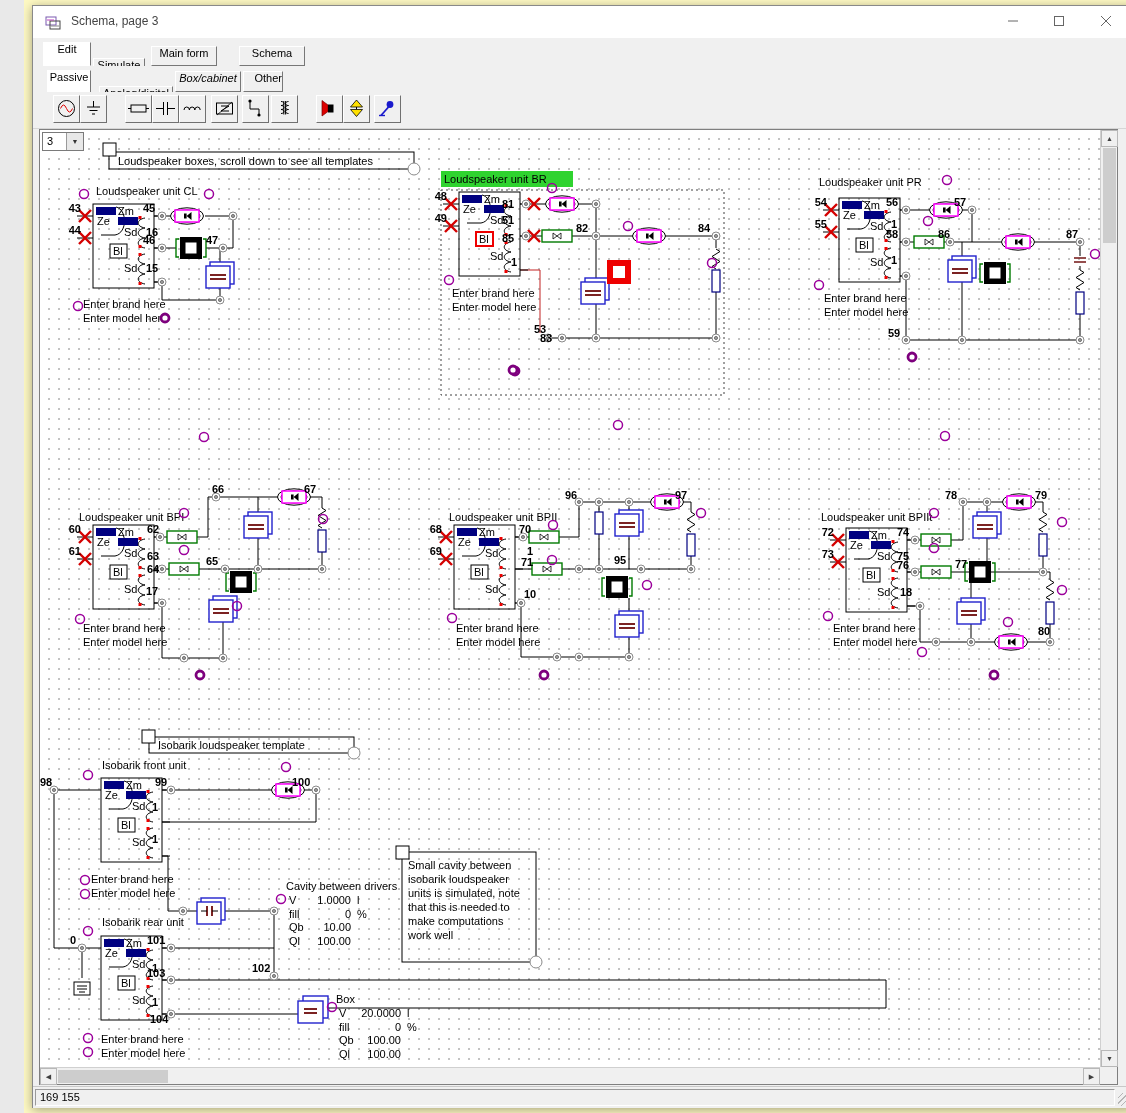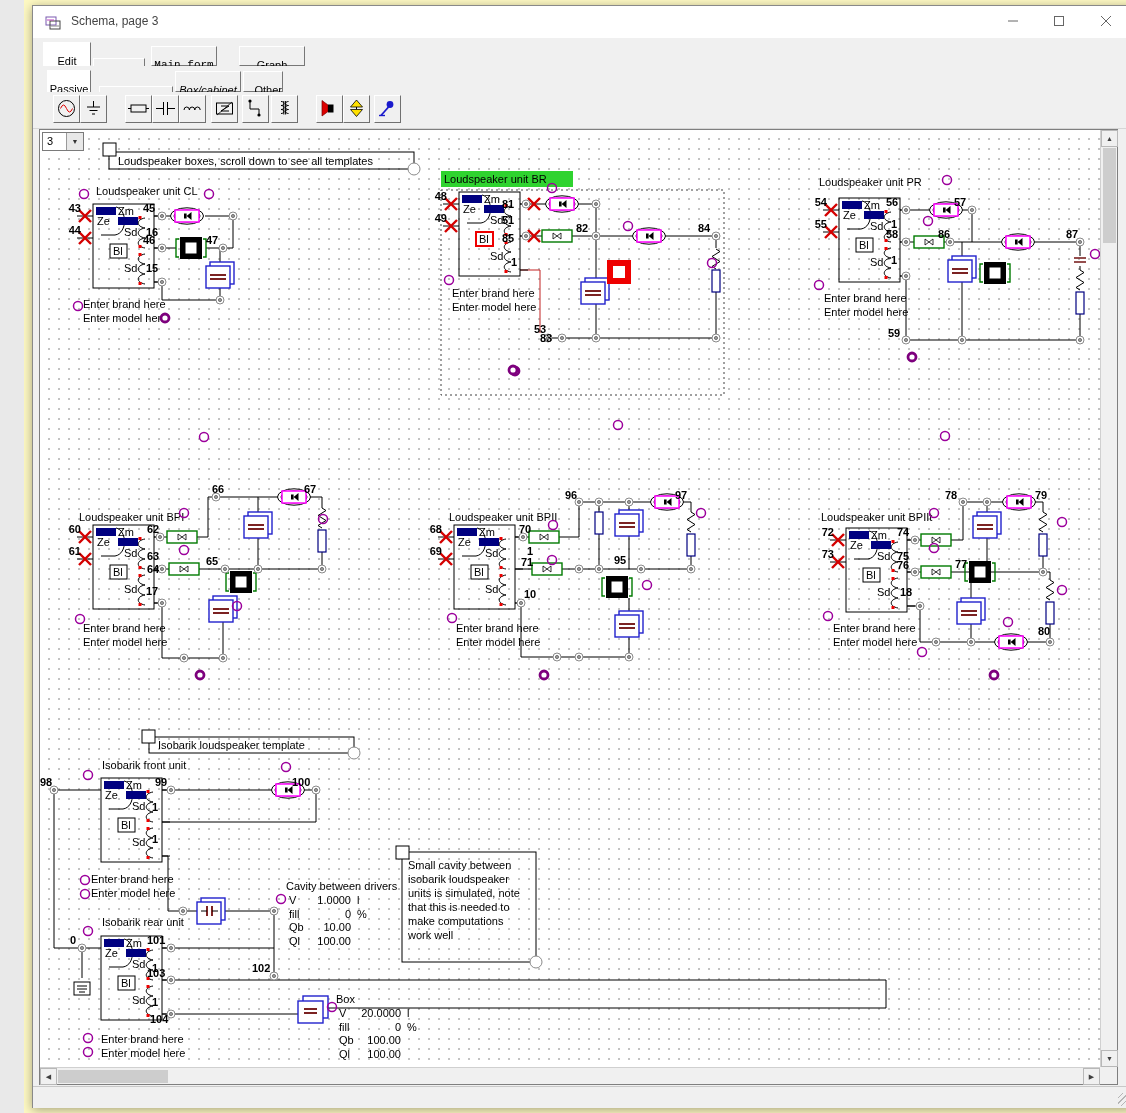--- a/index.html
+++ b/index.html
@@ -9,21 +9,21 @@
   
   .titlebar{position:absolute;left:0;top:0;width:100%;height:32px;background:#ffffff;}
   .app-icon{position:absolute;left:12px;top:8px;width:16px;height:16px;}
   .wtitle{position:absolute;left:38px;top:8px;font-size:12px;color:#444;}
   .winbtn{position:absolute;top:0;height:30px;width:44px;display:flex;align-items:center;justify-content:center;color:#666;}
   .winbtn.min{left:958px}.winbtn.max{left:1004px}.winbtn.close{left:1050px;width:46px}
   
   .menurow{position:absolute;left:0;top:32px;width:100%;height:28px;background:#f0f0f0;}
   .tabrow{position:absolute;left:0;top:60px;width:100%;height:26px;background:#f0f0f0;}
   .mtab,.mbtn,.t2{position:absolute;font-size:11px;color:#000;text-align:center;
-      background:#f0f0f0;border:1px solid;border-color:#ffffff #777 #777 #ffffff;box-sizing:border-box;padding-top:12px;}
+      background:#f0f0f0;border:1px solid;border-color:#ffffff #777 #777 #ffffff;box-sizing:border-box;padding-top:0;}
   .mtab.active,.t2.active{background:#fff;border-bottom-color:#fff;}
   
   .toolbar{position:absolute;left:0;top:86px;width:100%;height:36px;background:#f0f0f0;border-bottom:1px solid #d6d6d6;}
   .tbtn{position:absolute;top:3px;width:27px;height:28px;background:#f0f0f0;border:1px solid;
         border-color:#ffffff #707070 #707070 #ffffff;box-sizing:border-box;}
   .tbtn svg{display:block;margin:1px auto;}
   
   .frame{position:absolute;left:6px;top:123px;width:1079px;height:956px;border:1px solid #7f7f7f;background:#f0f0f0;box-sizing:border-box;}
   .canvas{position:absolute;left:0;top:0;width:1060px;height:937px;background:#fff;
           background-image:radial-gradient(circle,#c3c3c3 0.9px,transparent 1px);
@@ -84,22 +84,22 @@
           <svg width="12" height="12">
             <line x1="1" y1="1" x2="11" y2="11" stroke="#666"></line>
             <line x1="11" y1="1" x2="1" y2="11" stroke="#666"></line>
           </svg>
         </div>
   </div>
 
   <div class="menurow">
     <div class="mtab active" style="left:10px;top:4px;width:48px;height:24px;">Edit</div>
     <div class="mtab" style="left:60px;top:20px;width:52px;height:20px;">Simulate</div>
-    <div class="mbtn" style="left:118px;top:8px;width:66px;height:20px;font-family:Liberation Mono, monospace;">Main form</div>
-    <div class="mbtn" style="left:206px;top:8px;width:66px;height:20px;">Graph</div>
+    <div class="mbtn" style="left:118px;top:8px;width:66px;height:20px;">Main form</div>
+    <div class="mbtn" style="left:206px;top:8px;width:66px;height:20px;">Schema</div>
   </div>
 
   <div class="tabrow">
     <div class="t2 active" style="left:14px;top:4px;width:44px;height:24px;">Passive</div>
     <div class="t2" style="left:66px;top:20px;width:74px;height:21px;">Analog/digital</div>
     <div class="t2" style="left:142px;top:5px;width:66px;height:21px;font-style:italic;">Box/cabinet</div>
     <div class="t2" style="left:210px;top:5px;width:40px;height:21px;text-align:right;">Other</div>
   </div>
 
   <div class="toolbar">
@@ -1224,17 +1224,18 @@
     </div>
     <div class="hscroll">
       <div class="sbtn" style="left:0;top:0;width:17px;height:17px;">◀</div>
       <div class="thumb" style="left:18px;top:2px;width:110px;height:13px;"></div>
       <div class="sbtn" style="left:1043px;top:0;width:17px;height:17px;">▶</div>
     </div>
     <div class="corner"></div>
   </div>
 
   <div class="statusbar">
+    <div class="statusfield">169 155</div>
     <div class="grip"></div>
   </div>
 
  </div>
 </div>
 
 </body></html>

